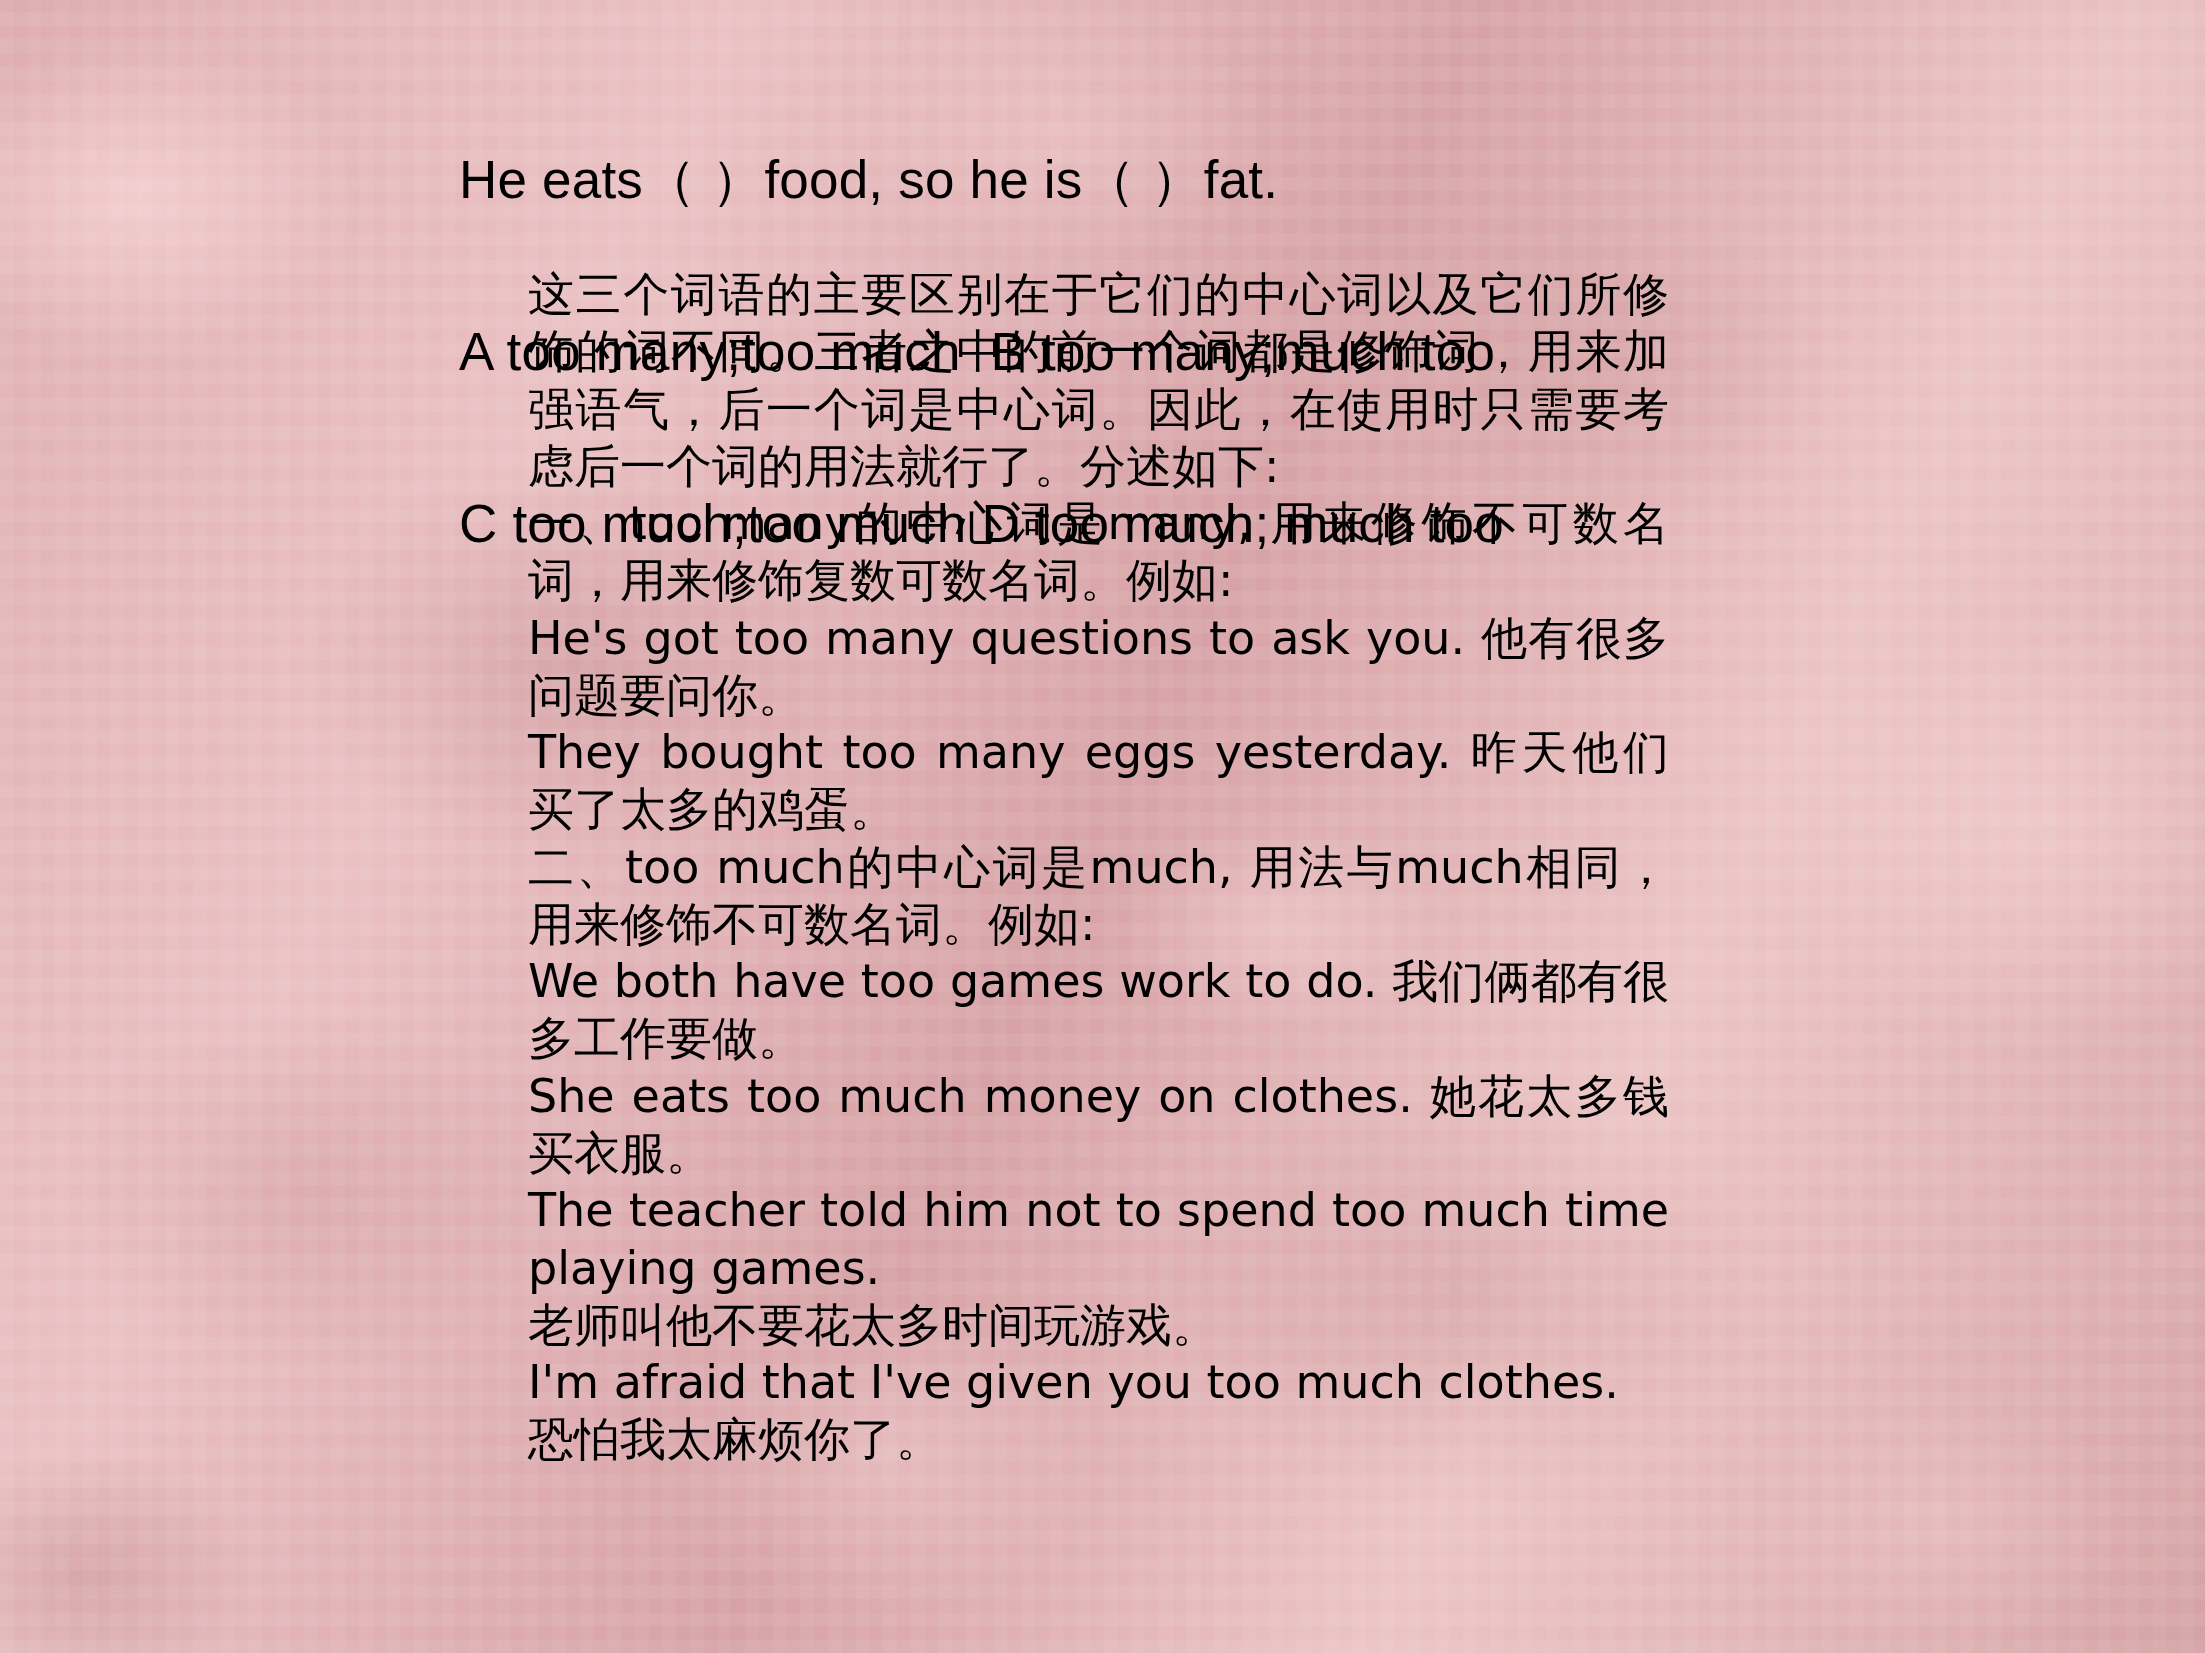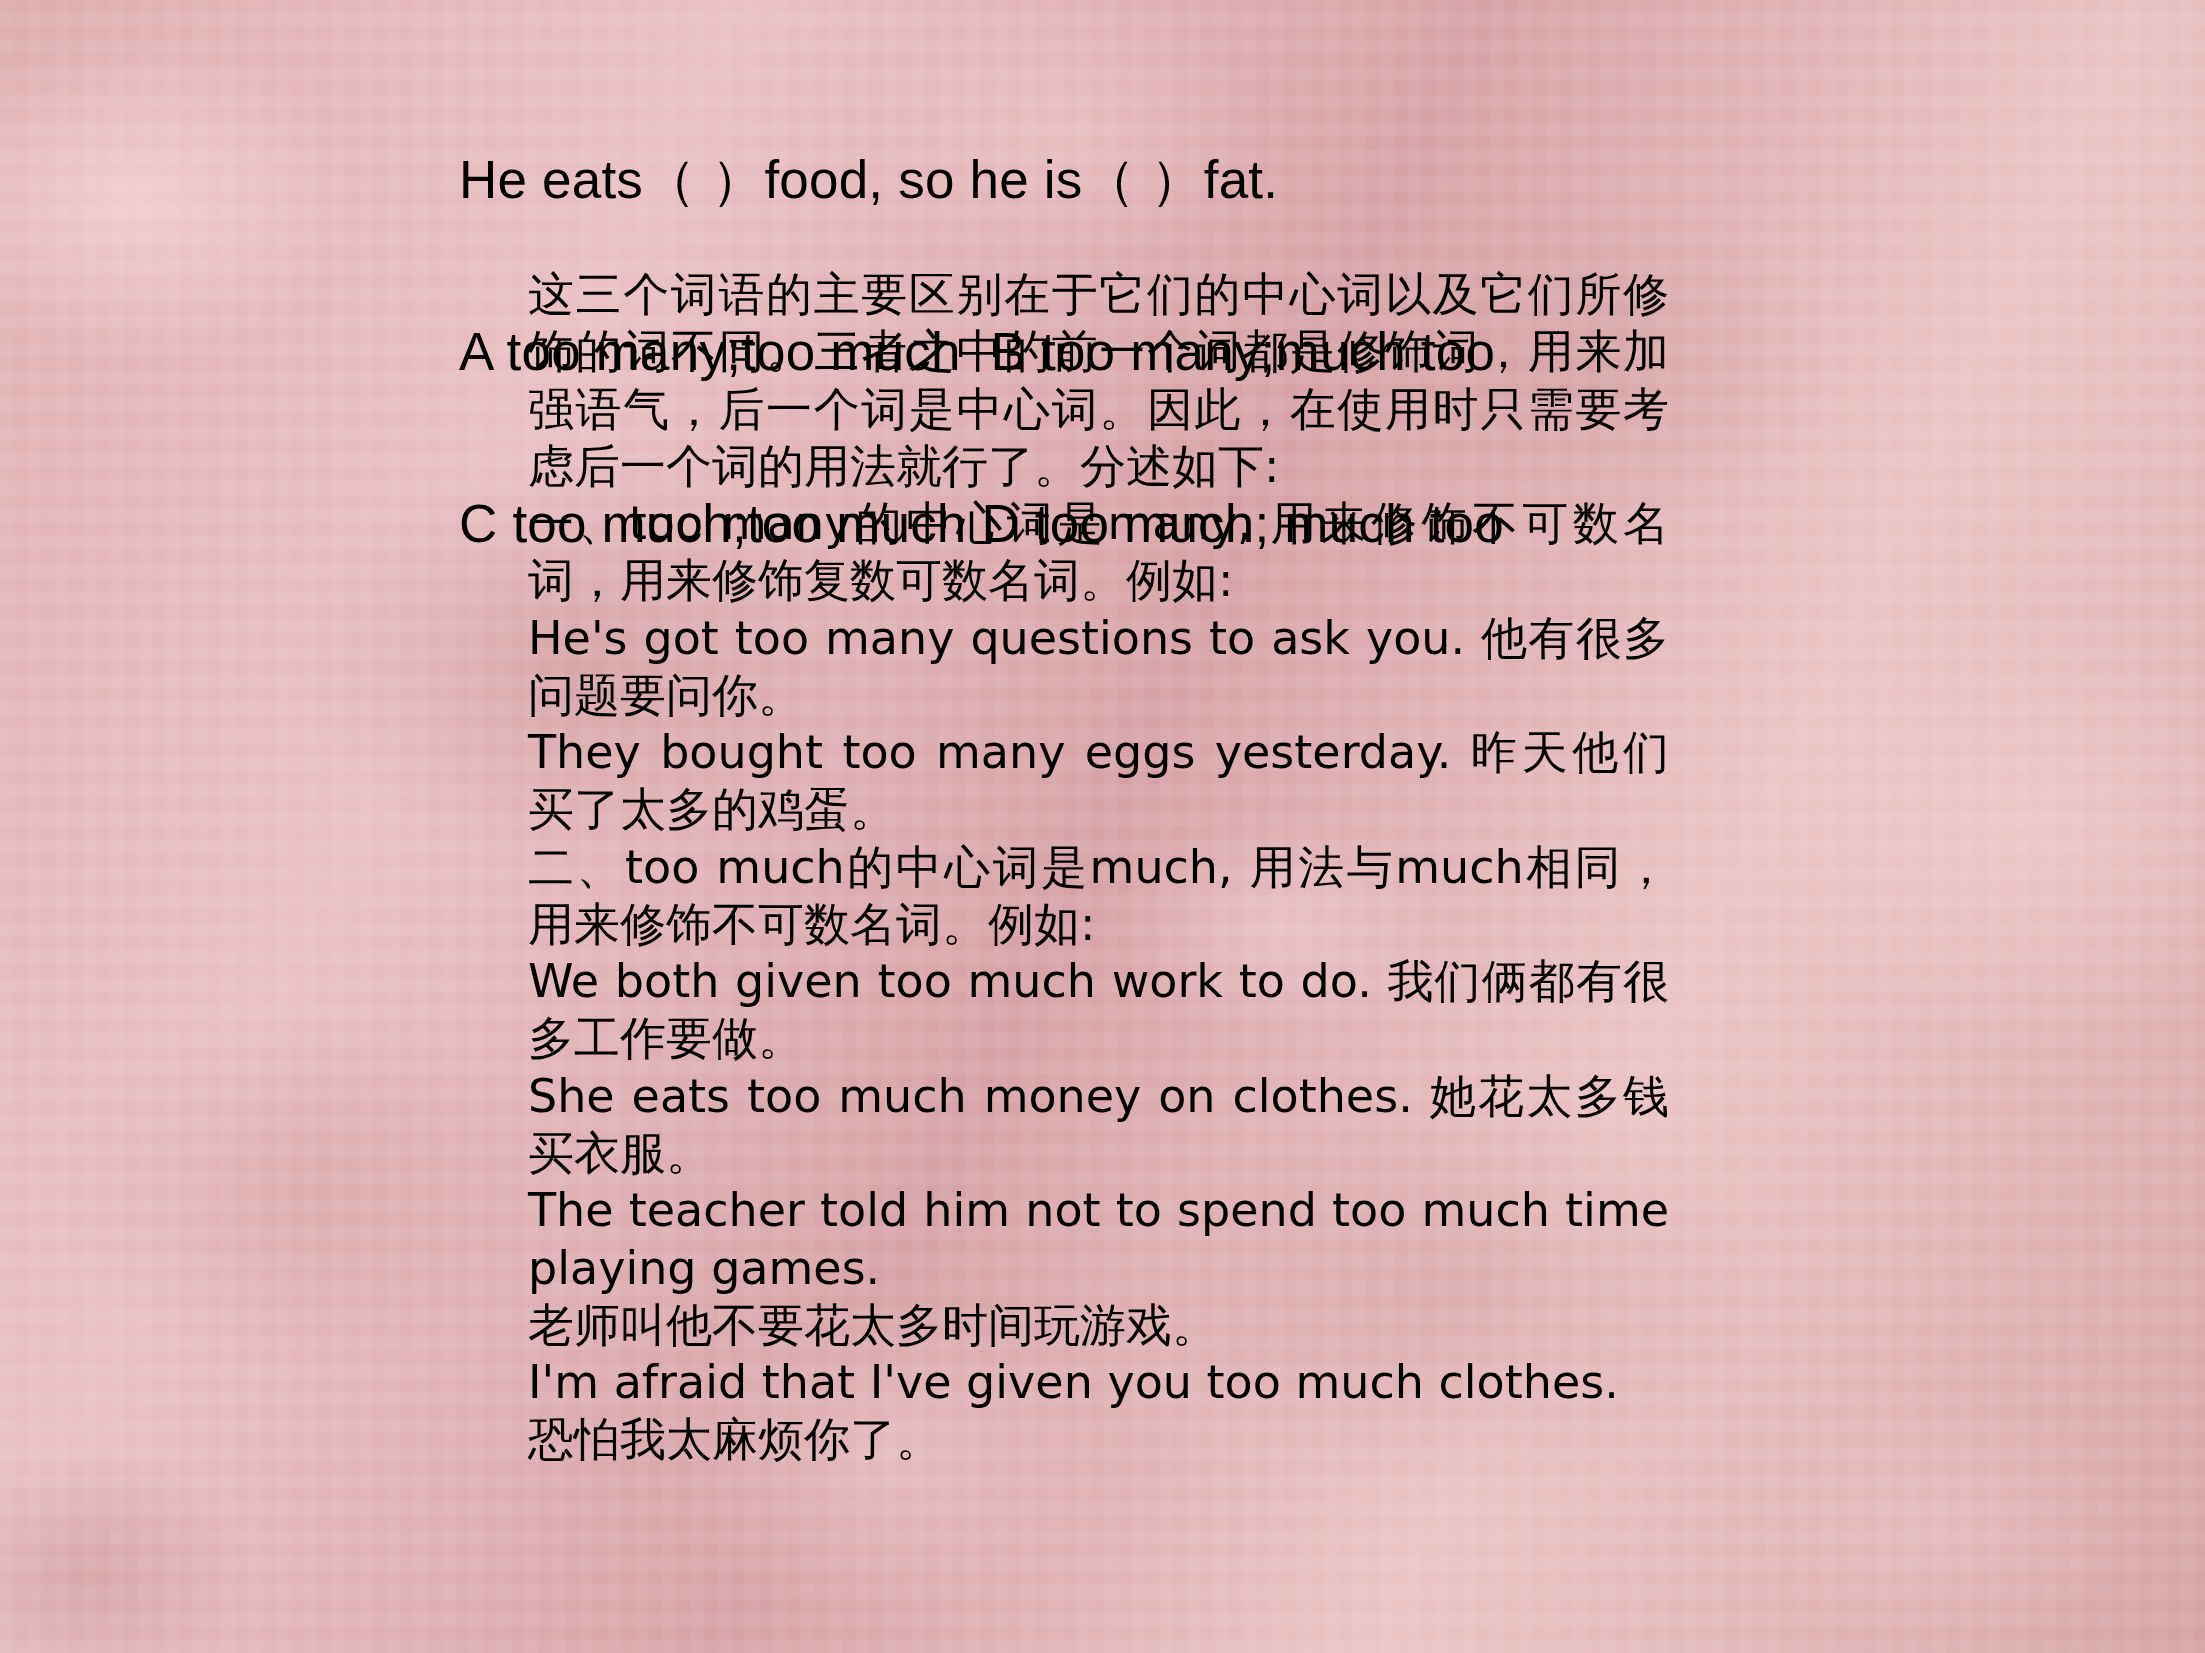--- a/index.html
+++ b/index.html
@@ -106,21 +106,21 @@
     <div>A too many;too much  B too many;much too</div>
     <div>C too much;too much D too much; much too</div>
   </div>
 
   <div class="body">
     <p class="cn">这三个词语的主要区别在于它们的中心词以及它们所修饰的词不同。三者之中的前一个词都是修饰词，用来加强语气，后一个词是中心词。因此，在使用时只需要考虑后一个词的用法就行了。分述如下:</p>
     <p class="cn">一、too many的中心词是many, 用来修饰不可数名词，用来修饰复数可数名词。例如:</p>
     <p class="cn">He's got too many questions to ask you. 他有很多问题要问你。</p>
     <p class="cn">They bought too many eggs yesterday. 昨天他们买了太多的鸡蛋。</p>
     <p class="cn">二、too much的中心词是much, 用法与much相同，用来修饰不可数名词。例如:</p>
-    <p class="cn">We both given too much work to do. 我们俩都有很多工作要做。</p>
+    <p class="cn">We both have too games work to do. 我们俩都有很多工作要做。</p>
     <p class="cn">She eats too much money on clothes. 她花太多钱买衣服。</p>
     <p class="cn">The teacher told him not to spend too much time playing games.</p>
     <p class="cn">老师叫他不要花太多时间玩游戏。</p>
     <p class="cn">I'm afraid that I've given you too much clothes.</p>
     <p class="cn">恐怕我太麻烦你了。</p>
   </div>
 
 </div>
 
 

